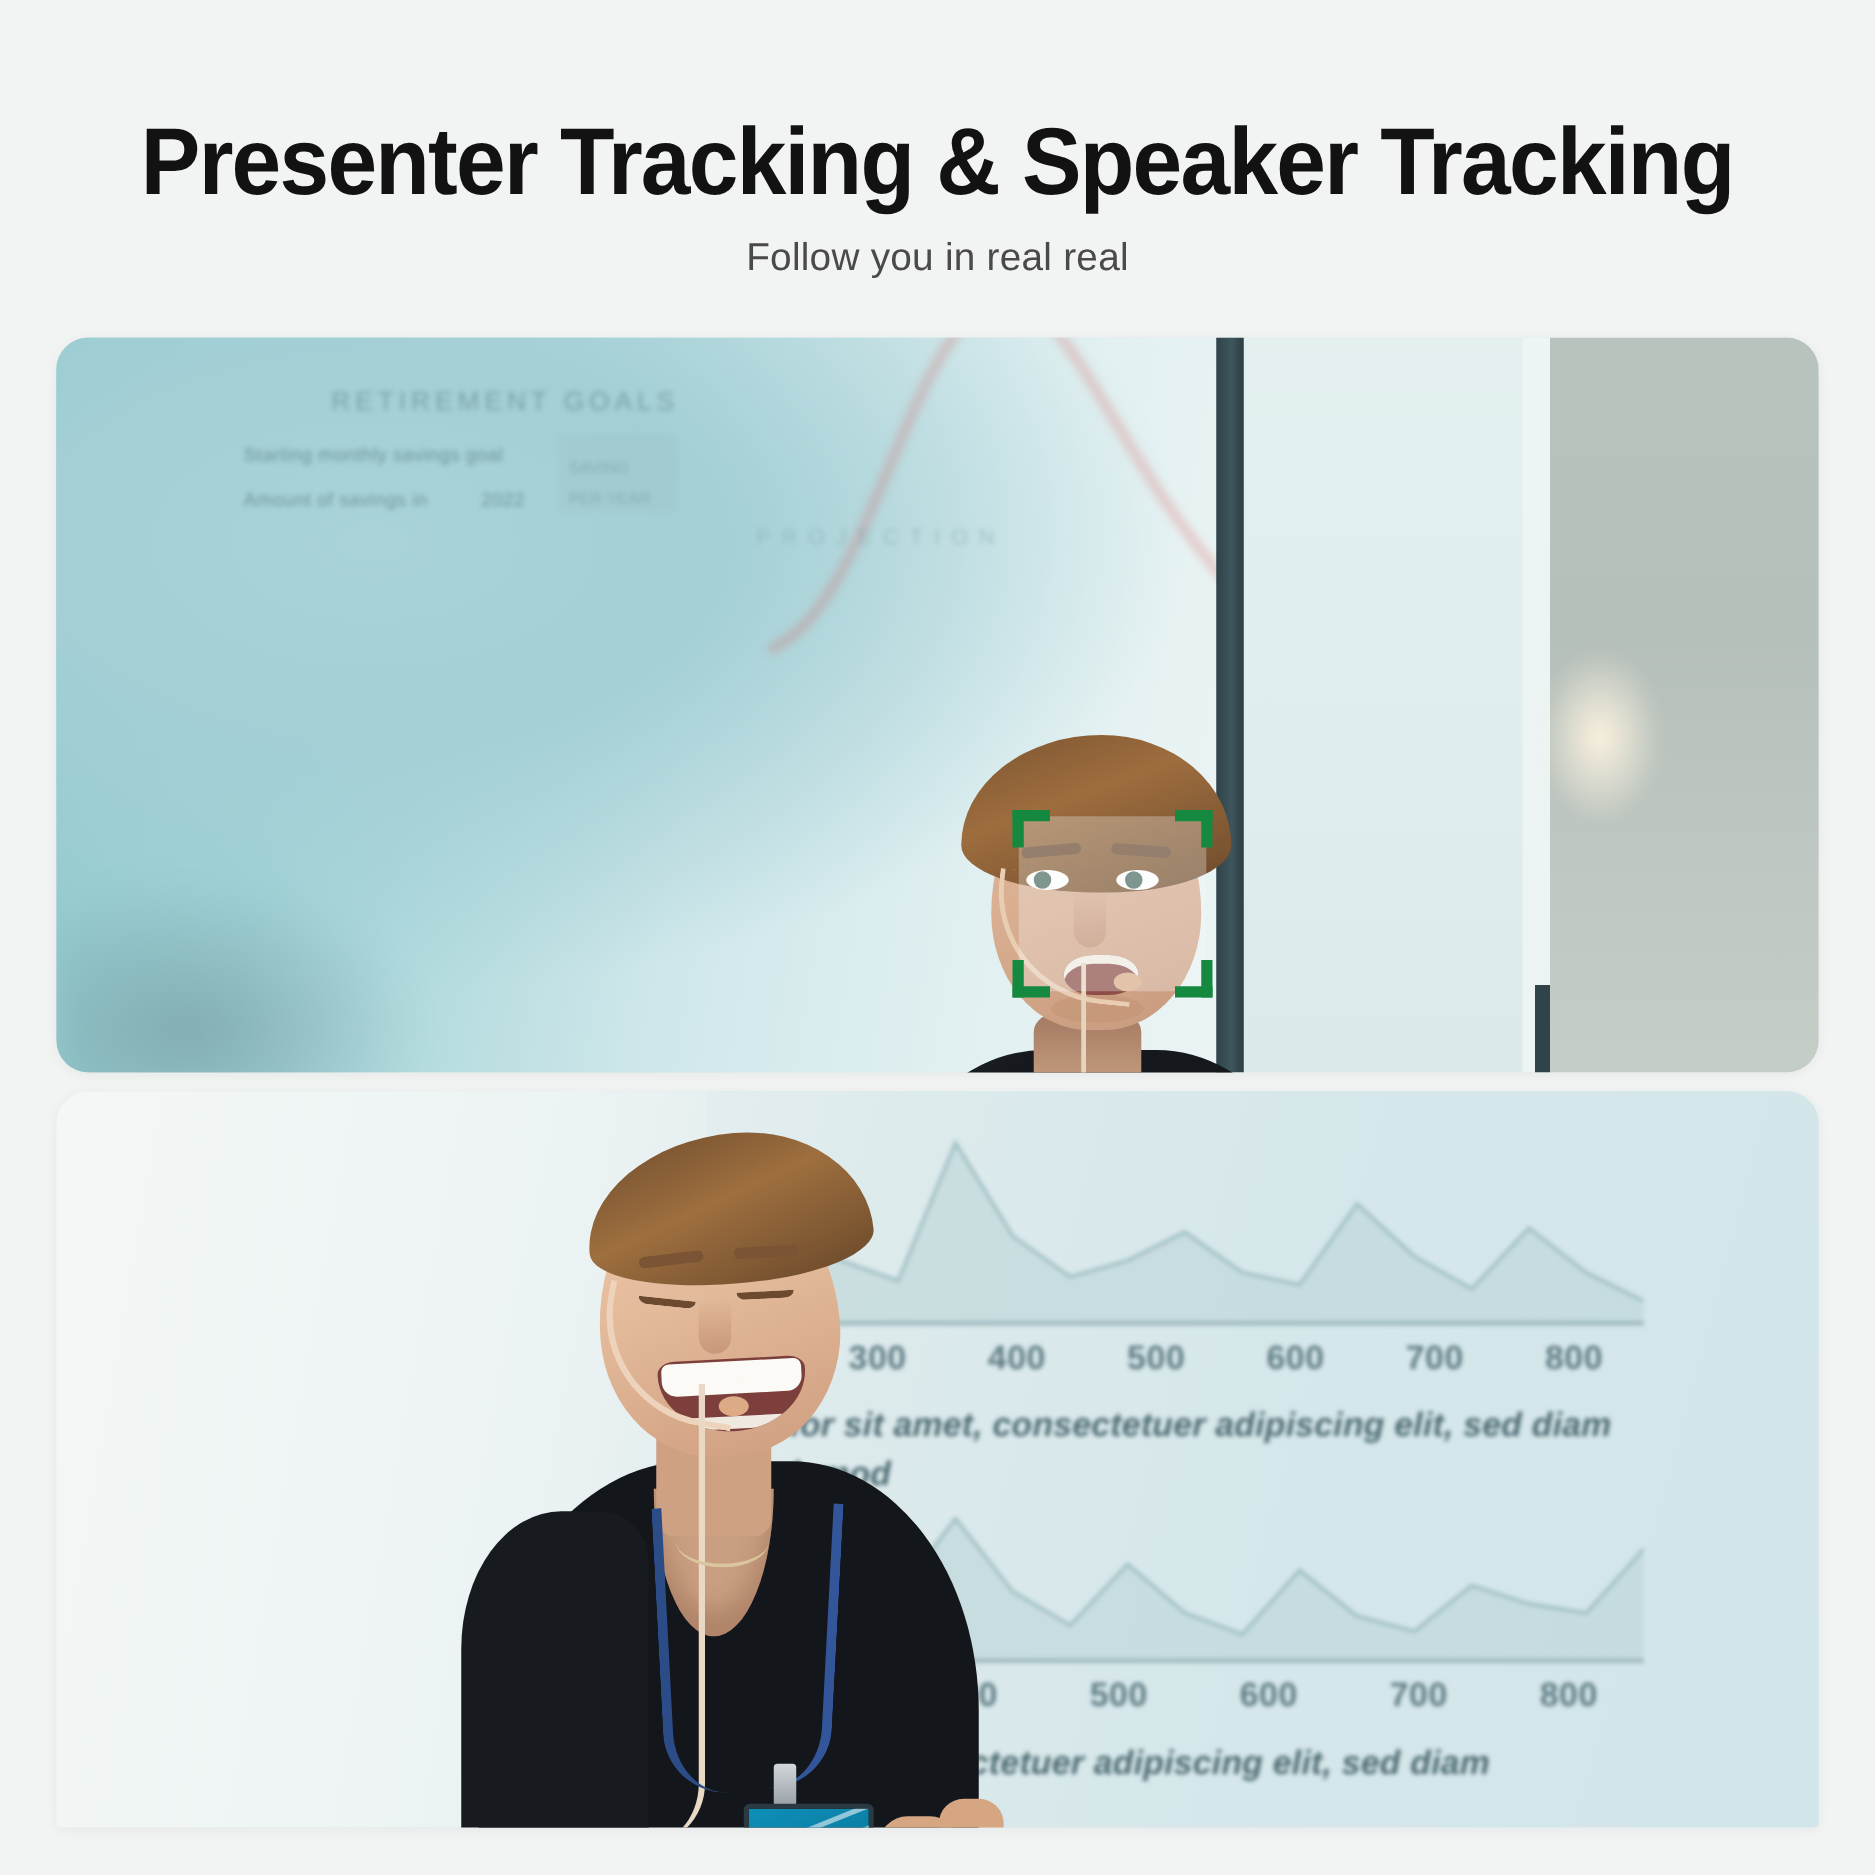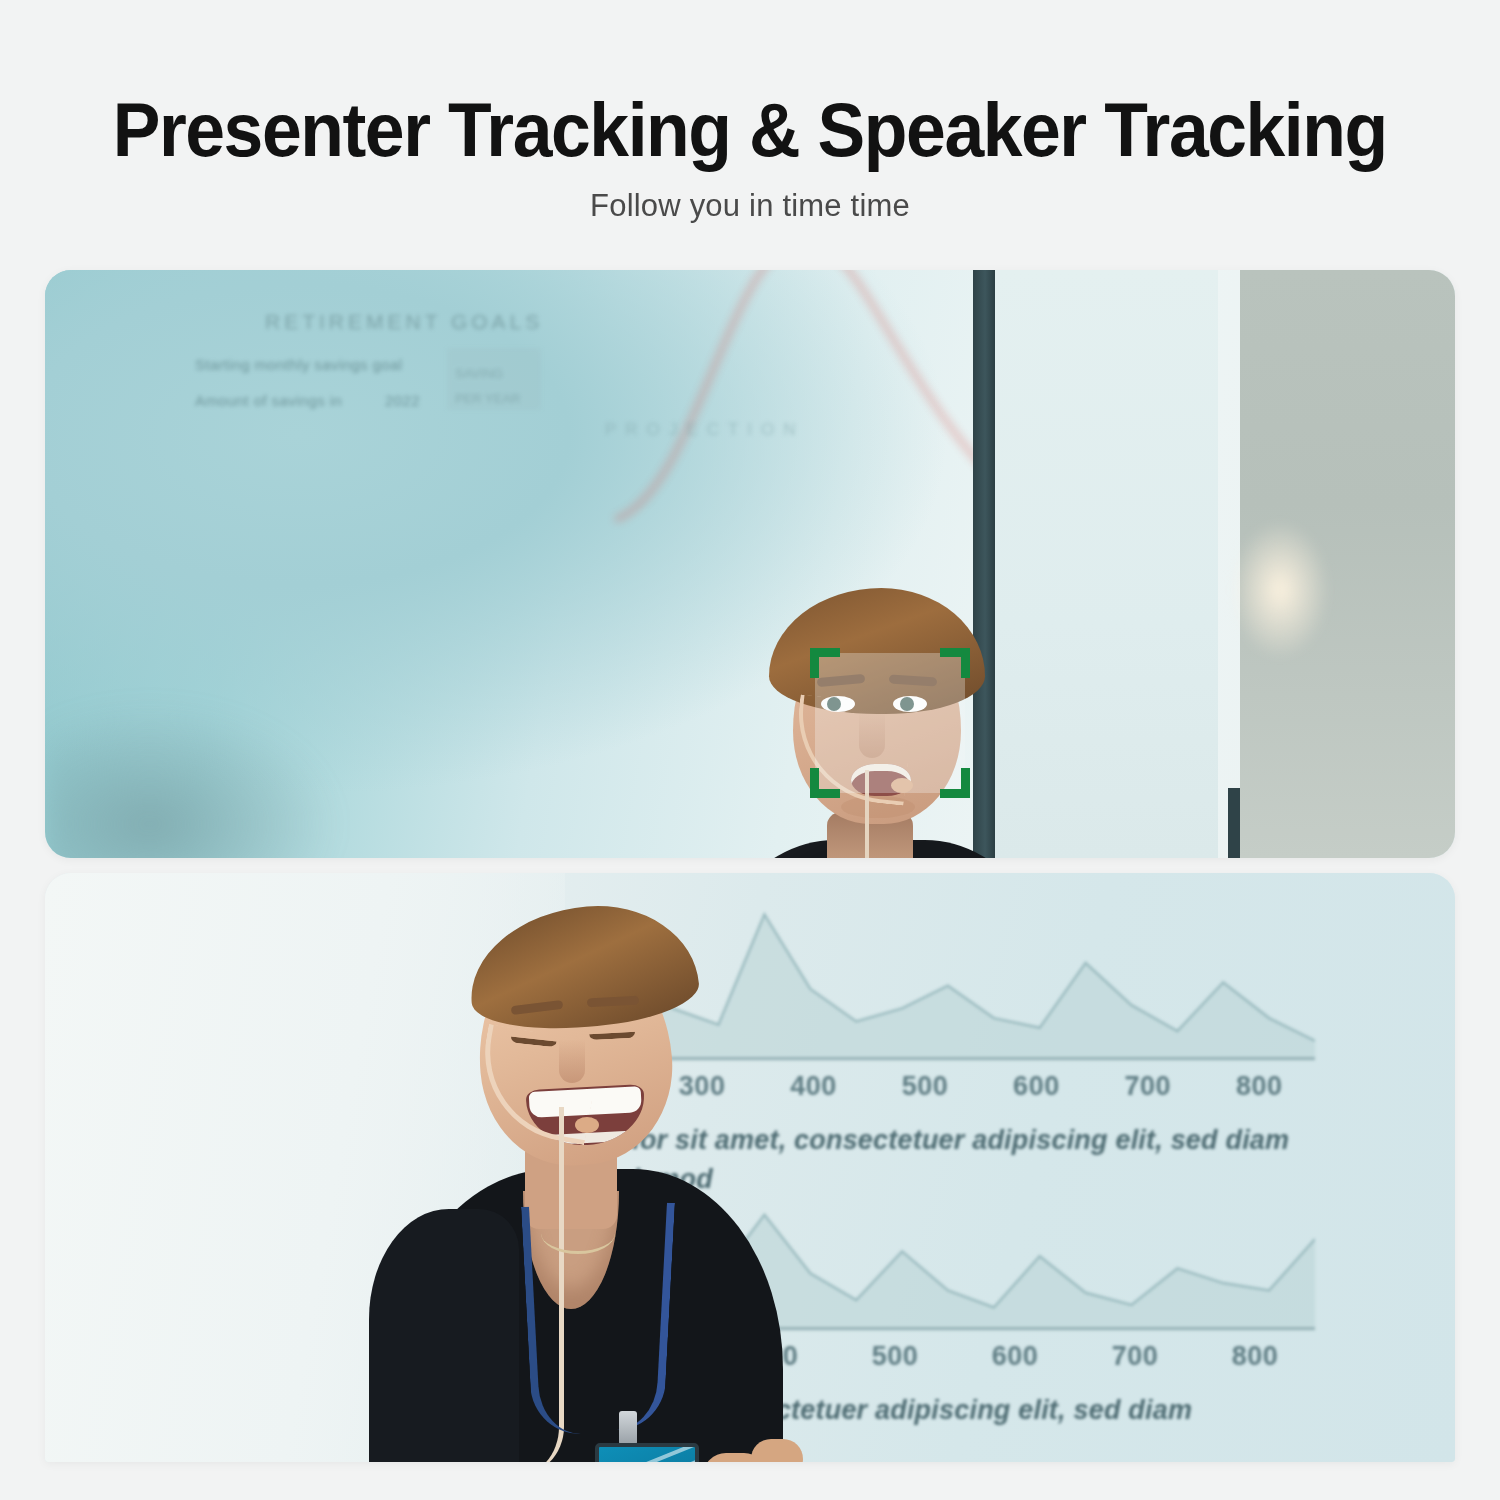--- a/index.html
+++ b/index.html
@@ -344,21 +344,21 @@
     background:linear-gradient(160deg,#0e8fb8,#0a6f93);
     border:4px solid #2b3a42;border-radius:5px;overflow:hidden;
   }
   #p2-hand{position:absolute;left:430px;top:540px;width:110px;height:80px;}
 </style>
 </head>
 <body>
 
 <div id="header">
   <div id="page-title">Presenter Tracking &amp; Speaker Tracking</div>
-  <div id="page-subtitle">Follow you in time time</div>
+  <div id="page-subtitle">Follow you in real real</div>
 </div>
 
 <div class="panel" id="panel-top">
   <div id="top-scene">
     <div id="top-wall"></div>
     <div id="floor-shadow"></div>
 
     <div id="slide-proj">
       <div id="slide-title">RETIREMENT GOALS</div>
       <div class="slide-line" id="slide-l1">Starting monthly savings goal</div>

